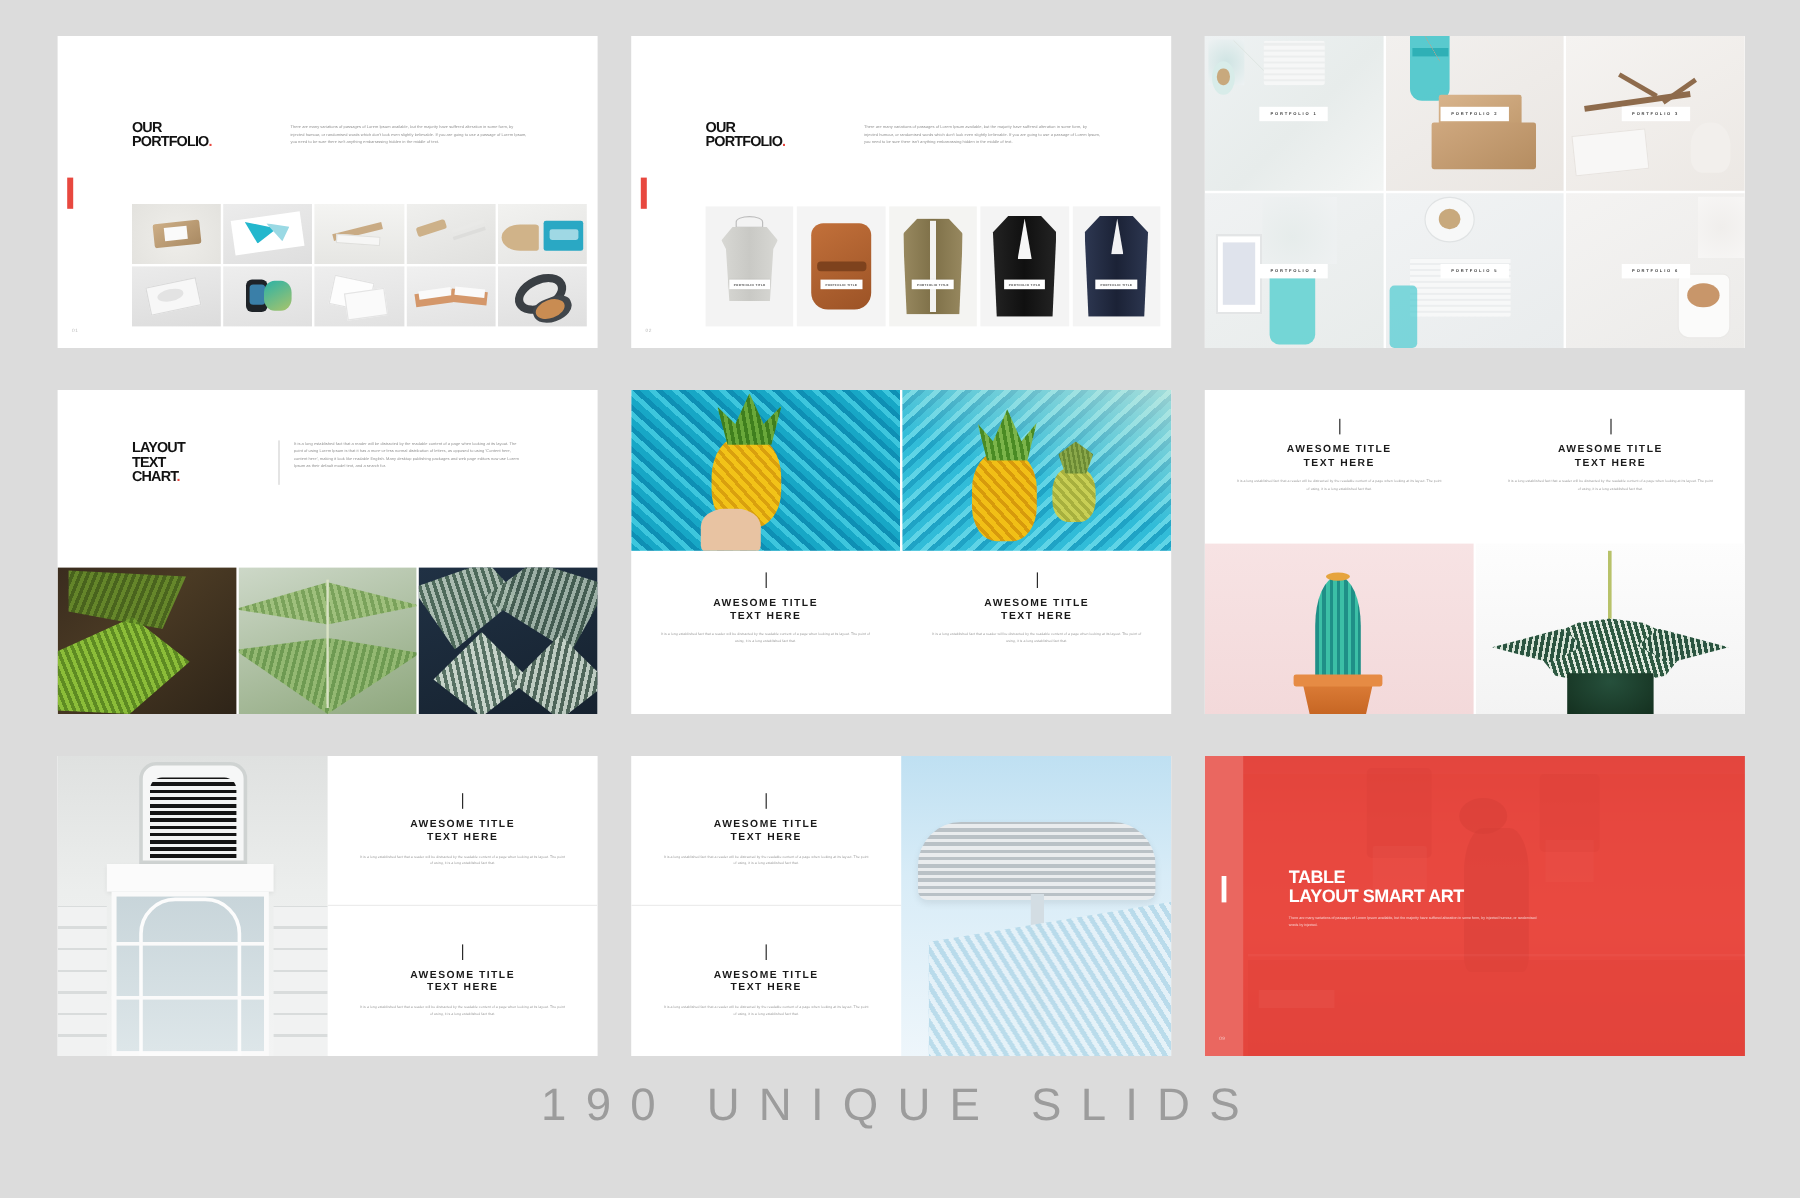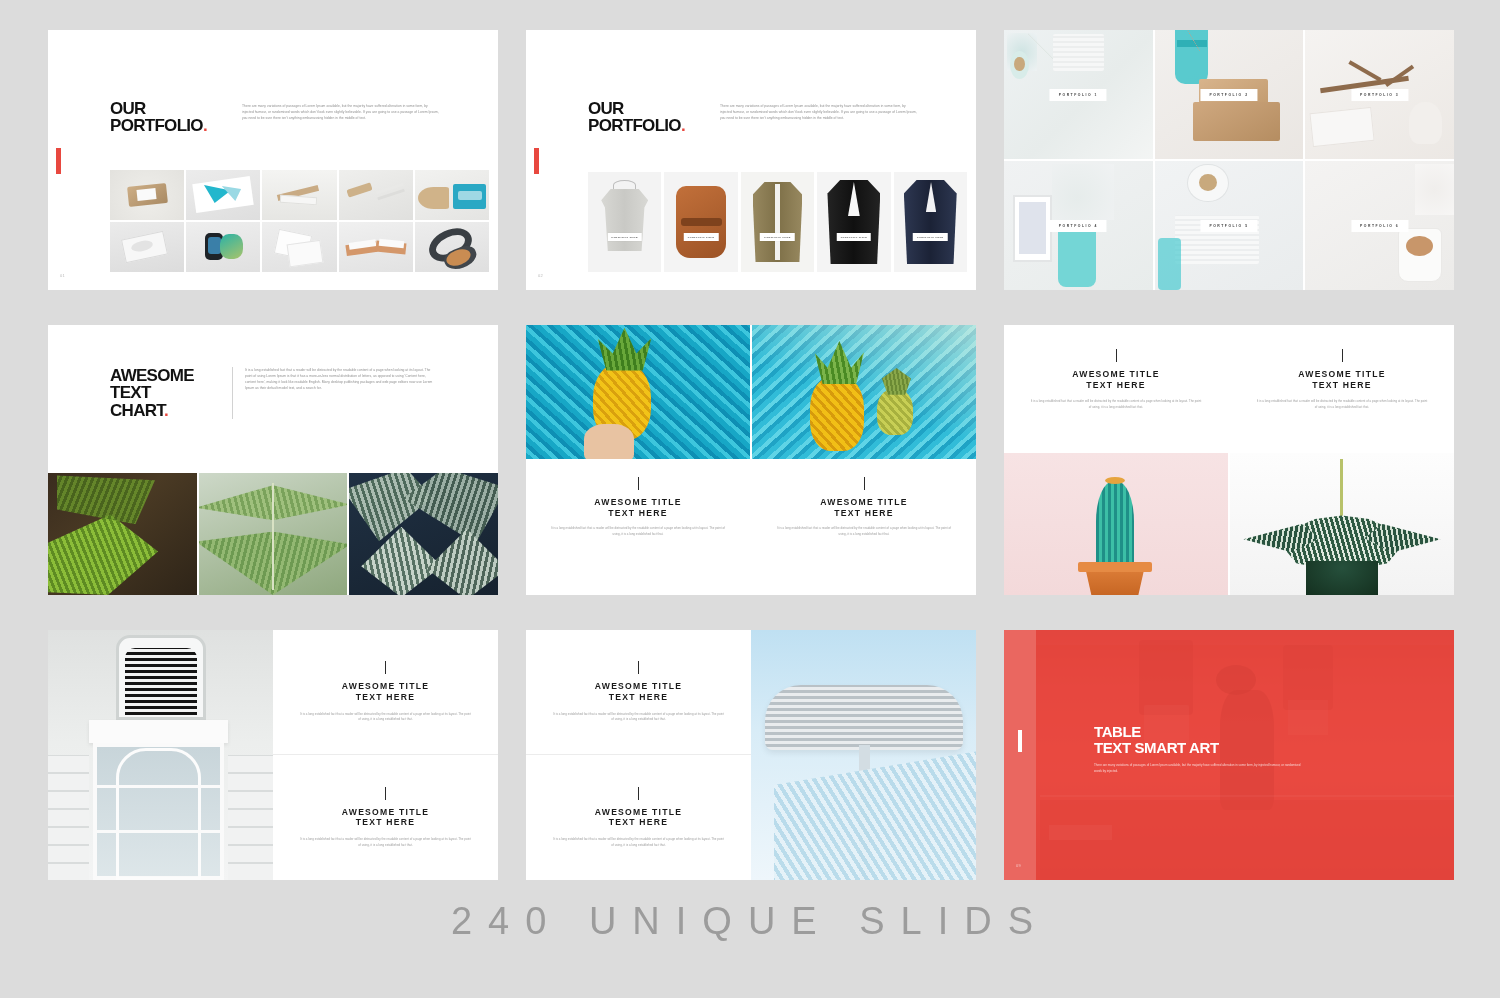--- a/index.html
+++ b/index.html
@@ -28,21 +28,21 @@
   
   .redtab {
     position:absolute; left:8px; top:118px;
     width:5px; height:26px; background:#e8483f;
   }
   .pagenum {
     position:absolute; left:12px; bottom:12px;
     font-size:4px; letter-spacing:.4px; color:#b9b9b9;
   }
   .bigtitle {
-    font-weight:bold; font-size:17px; line-height:1.02;
+    font-weight:bold; font-size:12px; line-height:1.02;
     letter-spacing:-0.7px; color:#121212;
   }
   .bigtitle .dot { color:#e8483f; }
   .bodycopy {
     font-size:3.3px; line-height:1.85; color:#8d8d8d;
     letter-spacing:.05px;
   }
   .sect-title {
     font-weight:bold; font-size:8.6px; line-height:1.25;
     letter-spacing:1.25px; color:#1a1a1a; text-align:center;
@@ -100,21 +100,21 @@
   
   .s78 { display:grid; grid-template-columns:1fr 1fr; height:100%; }
   .s78 .stack { display:grid; grid-template-rows:1fr 1fr; }
   .s78 .cell { display:flex; flex-direction:column; justify-content:center;
     padding:0 26px; border-bottom:1px solid #ececec; }
   .s78 .cell:last-child { border-bottom:none; }
   
   .s9 { position:relative; height:100%; overflow:hidden; background:#e8483f; }
   .s9 .tint { position:absolute; inset:0; background:rgba(232,72,63,.82); }
   .s9 .bar { position:absolute; left:14px; top:100px; width:4px; height:22px; background:#fff; }
-  .s9 .txt { position:absolute; left:70px; top:94px; width:300px;margin-left:20px; }
+  .s9 .txt { position:absolute; left:70px; top:94px; width:300px; }
   .s9 h2 { color:#fff; font-weight:bold; font-size:15px; line-height:1.08;
     letter-spacing:-0.4px; }
   .s9 p { color:rgba(255,255,255,.75); font-size:3px; line-height:1.9; margin-top:7px; width:210px; }
   .s9 .pagenum { color:rgba(255,255,255,.6); }
   
   .caption {
     position:absolute; left:0; right:0; top:900px;
     text-align:center; font-size:38px; font-weight:normal;
     letter-spacing:16px; color:#9c9c9c;
   }
@@ -269,21 +269,21 @@
         <div style="position:absolute;left:68%;top:58%;width:18%;height:16%;background:#c8966a;border-radius:50%"></div>
         <div style="position:absolute;left:74%;top:2%;width:26%;height:40%;background:radial-gradient(circle,#f0eeec,#f7f6f5)"></div>
         <div class="plabel">PORTFOLIO 6</div>
       </div>
     </div>
   </div>
 
   <div class="slide">
     <div class="ail-head">
       <div class="bigtitle">
-        <span>AWESOME</span><br>
+        <span>LAYOUT</span><br>
         <span>TEXT</span><br>
         <span>CHART</span><span class="dot">.</span>
       </div>
       <div class="vrule"></div>
       <div class="bodycopy">It is a long established fact that a reader will be distracted by the readable content of a page when looking at its layout. The point of using Lorem Ipsum is that it has a more-or-less normal distribution of letters, as opposed to using 'Content here, content here', making it look like readable English. Many desktop publishing packages and web page editors now use Lorem Ipsum as their default model text, and a search for.</div>
     </div>
     <div class="ferns">
       <div class="ph" style="background:linear-gradient(140deg,#3a2c1e 0%,#4a3a24 40%,#2e2418 100%)">
         <div style="position:absolute;left:-6%;top:34%;width:80%;height:66%;background:repeating-linear-gradient(68deg,#8fc43a 0 3px,#5f8f22 3px 6px);clip-path:polygon(0 40%,60% 0,100% 46%,58% 100%,0 96%);opacity:.95"></div>
         <div style="position:absolute;left:6%;top:2%;width:66%;height:40%;background:repeating-linear-gradient(112deg,#6d9a2c 0 3px,#4a6f1c 3px 6px);clip-path:polygon(0 0,100% 10%,80% 100%,0 70%);opacity:.8"></div>
@@ -451,23 +451,23 @@
       <div style="position:absolute;left:47%;top:14%;width:9%;height:12%;background:rgba(120,14,12,.45);border-radius:50%"></div>
       <div style="position:absolute;left:48%;top:24%;width:12%;height:48%;background:rgba(120,14,12,.4);border-radius:30% 30% 10% 10%"></div>
       <div style="position:absolute;left:8%;top:68%;width:92%;height:32%;background:rgba(190,40,34,.45)"></div>
       <div style="position:absolute;left:8%;top:66%;width:92%;height:2px;background:rgba(255,255,255,.18)"></div>
       <div style="position:absolute;left:10%;top:78%;width:14%;height:6%;background:rgba(255,255,255,.18)"></div>
       <div class="tint"></div>
       <div class="bar"></div>
       <div class="txt">
         <h2>
           <span>TABLE</span><br>
-          <span>TEXT SMART ART</span>
+          <span>LAYOUT SMART ART</span>
         </h2>
         <p>There are many variations of passages of Lorem Ipsum available, but the majority have suffered alteration in some form, by injected humour, or randomised words by injected.</p>
       </div>
       <div class="pagenum">09</div>
     </div>
   </div>
 
 </div>
 
-<div class="caption">240 UNIQUE SLIDS</div>
+<div class="caption">190 UNIQUE SLIDS</div>
 
 </body></html>

